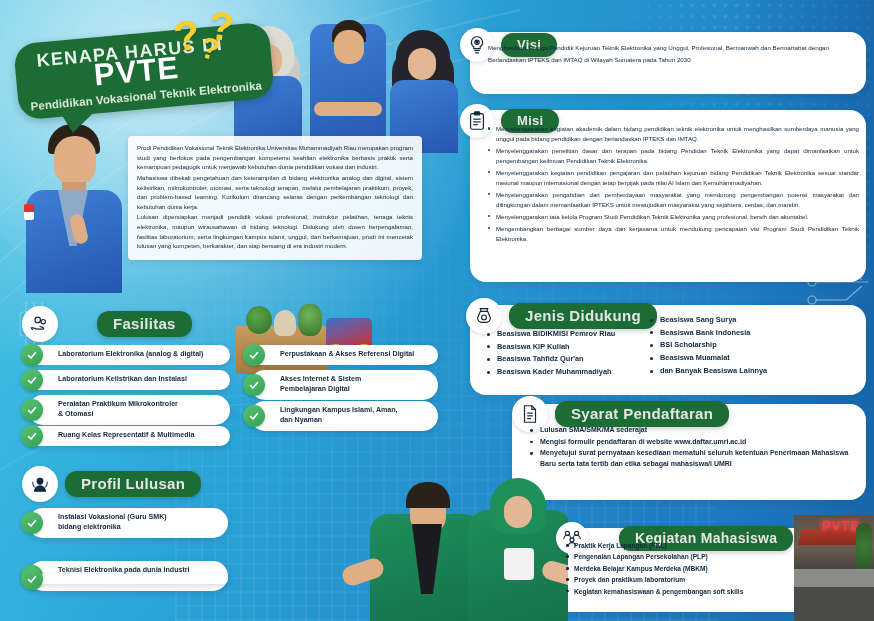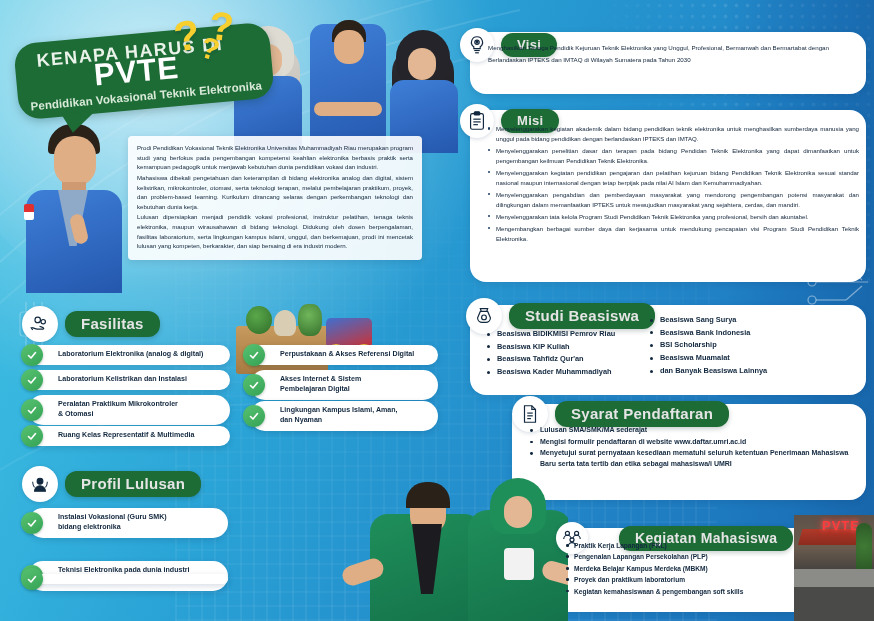--- a/index.html
+++ b/index.html
@@ -350,21 +350,21 @@
 
   <div class="sec-head" style="left:22px; top:306px;">
     <span class="sec-icon" style="width:36px;height:36px;">
       <svg viewBox="0 0 24 24" stroke="#12283f" fill="none" stroke-width="1.3">
         <circle cx="9.5" cy="7.5" r="3"></circle>
           <circle cx="15.5" cy="9.5" r="2.4"></circle>
         <path d="M3 16c2.5 0 3.5 1.5 6 1.5h6c1 0 1.5-1 .5-1.5l-4-1.5"></path>
         <path d="M2 15.5l2 3"></path>
       </svg>
     </span>
-    <span class="sec-badge" style="font-size:15px;">Fasilitas</span>
+    <span class="sec-badge" style="font-size:15px;margin-left:32px;">Fasilitas</span>
   </div>
   <div id="fas-wrap">
     <div class="pill" style="left:0px; top:0px; width:202px;">
       <span class="chk">
           <svg viewBox="0 0 24 24" fill="none" stroke="#fff" stroke-width="3.2" stroke-linecap="round" stroke-linejoin="round">
             <polyline points="5,13 10,18 19,7"></polyline>
           </svg>
         </span>
       <span>Laboratorium Elektronika (analog &amp; digital)</span>
     </div>
@@ -417,21 +417,21 @@
   </div>
 
   <div class="sec-head" style="left:466px; top:298px;">
     <span class="sec-icon" style="width:36px;height:36px;">
       <svg viewBox="0 0 24 24" stroke="#12283f" fill="none" stroke-width="1.3">
         <path d="M8 7h8l3 7a5 5 0 0 1-5 5H10a5 5 0 0 1-5-5z"></path>
         <path d="M9 7l-1-3h8l-1 3"></path>
         <circle cx="12" cy="13.5" r="2.6"></circle>
       </svg>
     </span>
-    <span class="sec-badge" style="font-size:15px;">Studi Beasiswa</span>
+    <span class="sec-badge" style="font-size:15px;">Jenis Didukung</span>
   </div>
   <div class="card" id="beasiswa-card"></div>
   <ul class="bea-col" id="bea-col-1">
     <li>Beasiswa BIDIKMISI Pemrov Riau</li>
     <li>Beasiswa KIP Kuliah</li>
     <li>Beasiswa Tahfidz Qur'an</li>
     <li>Beasiswa Kader Muhammadiyah</li>
   </ul>
   <ul class="bea-col" id="bea-col-2">
     <li>Beasiswa Sang Surya</li>

